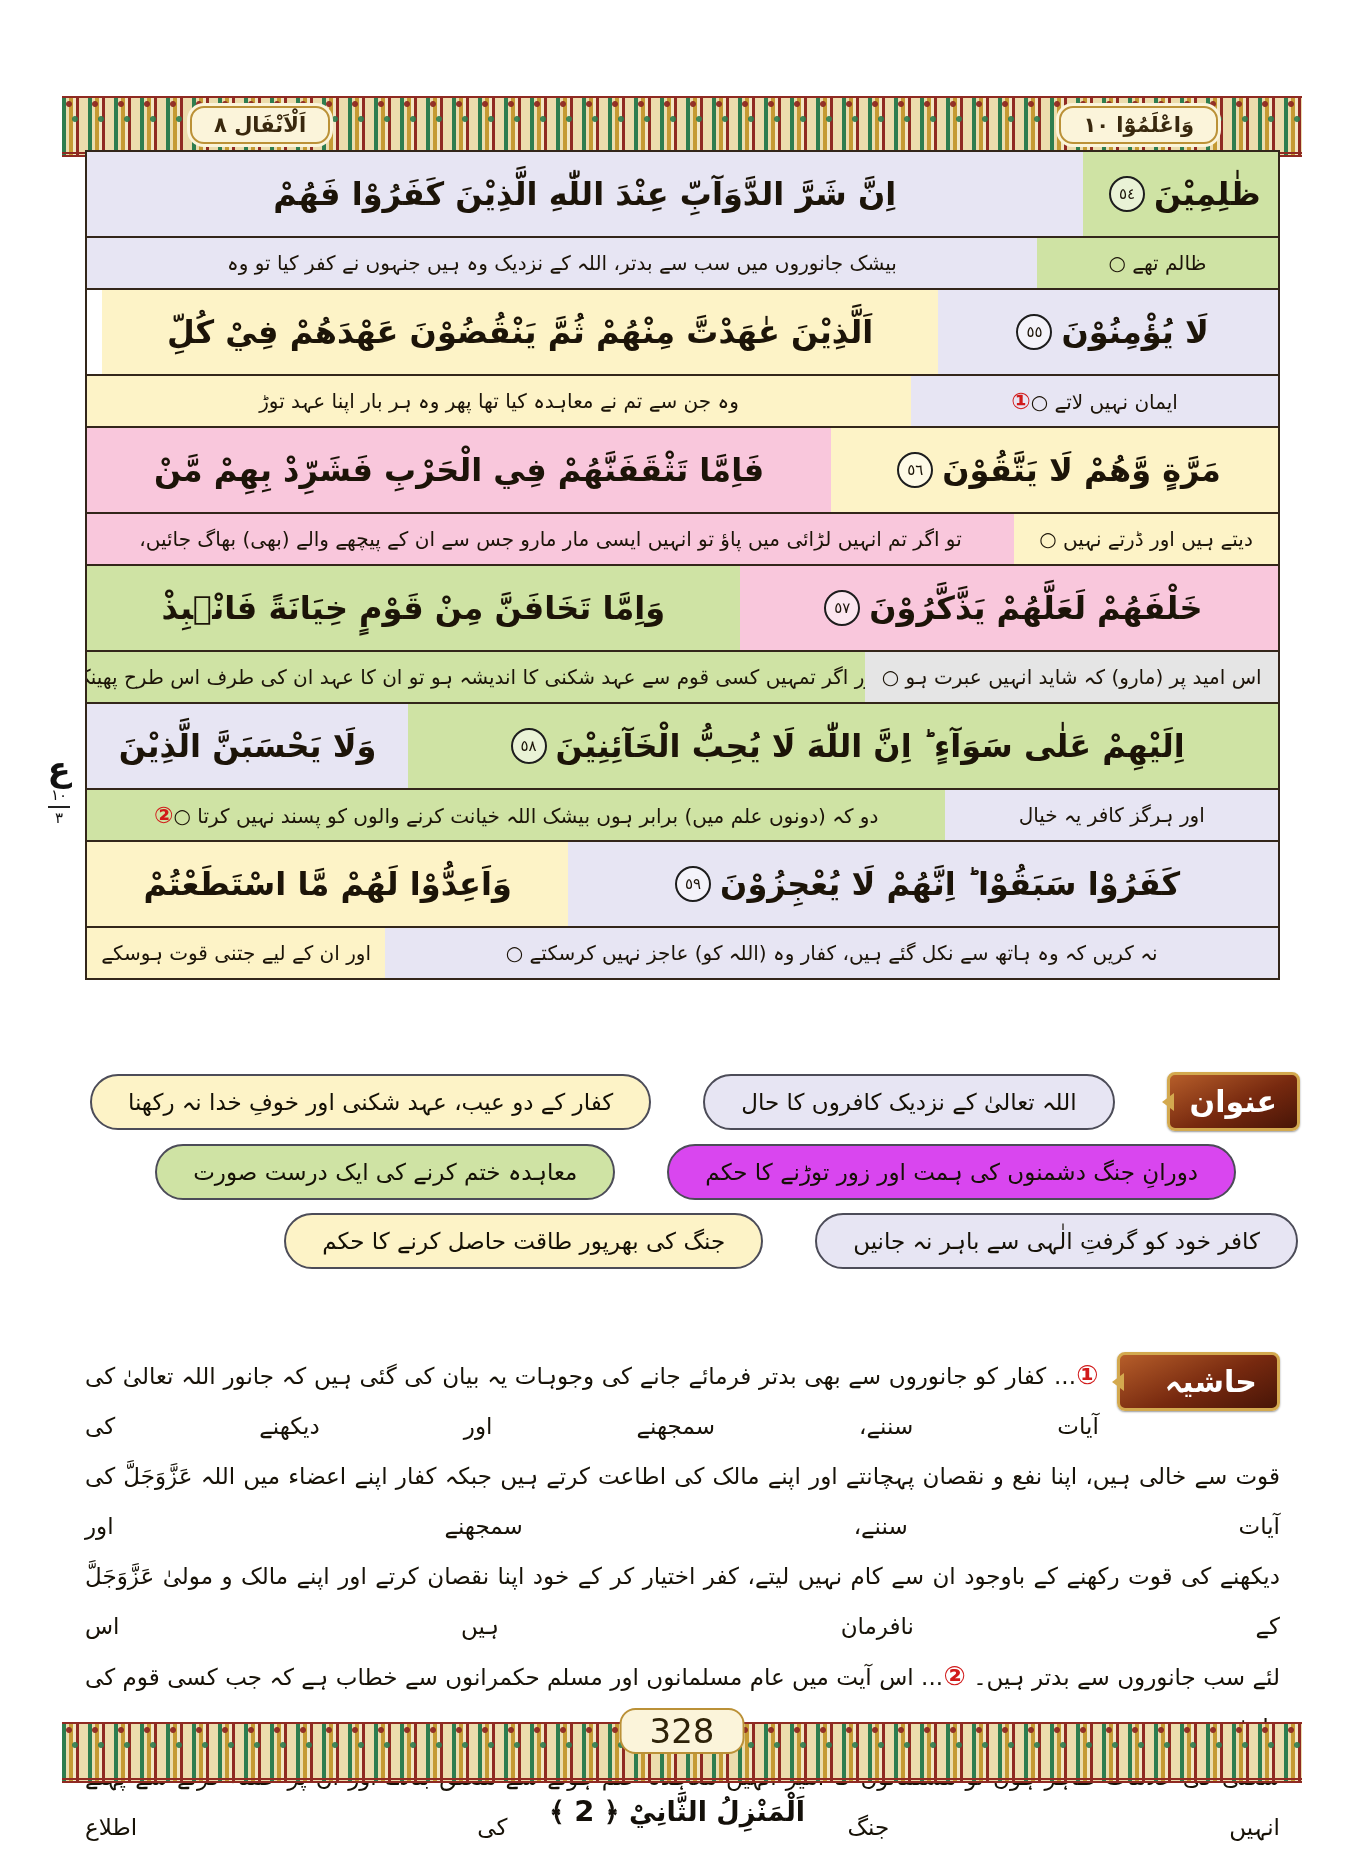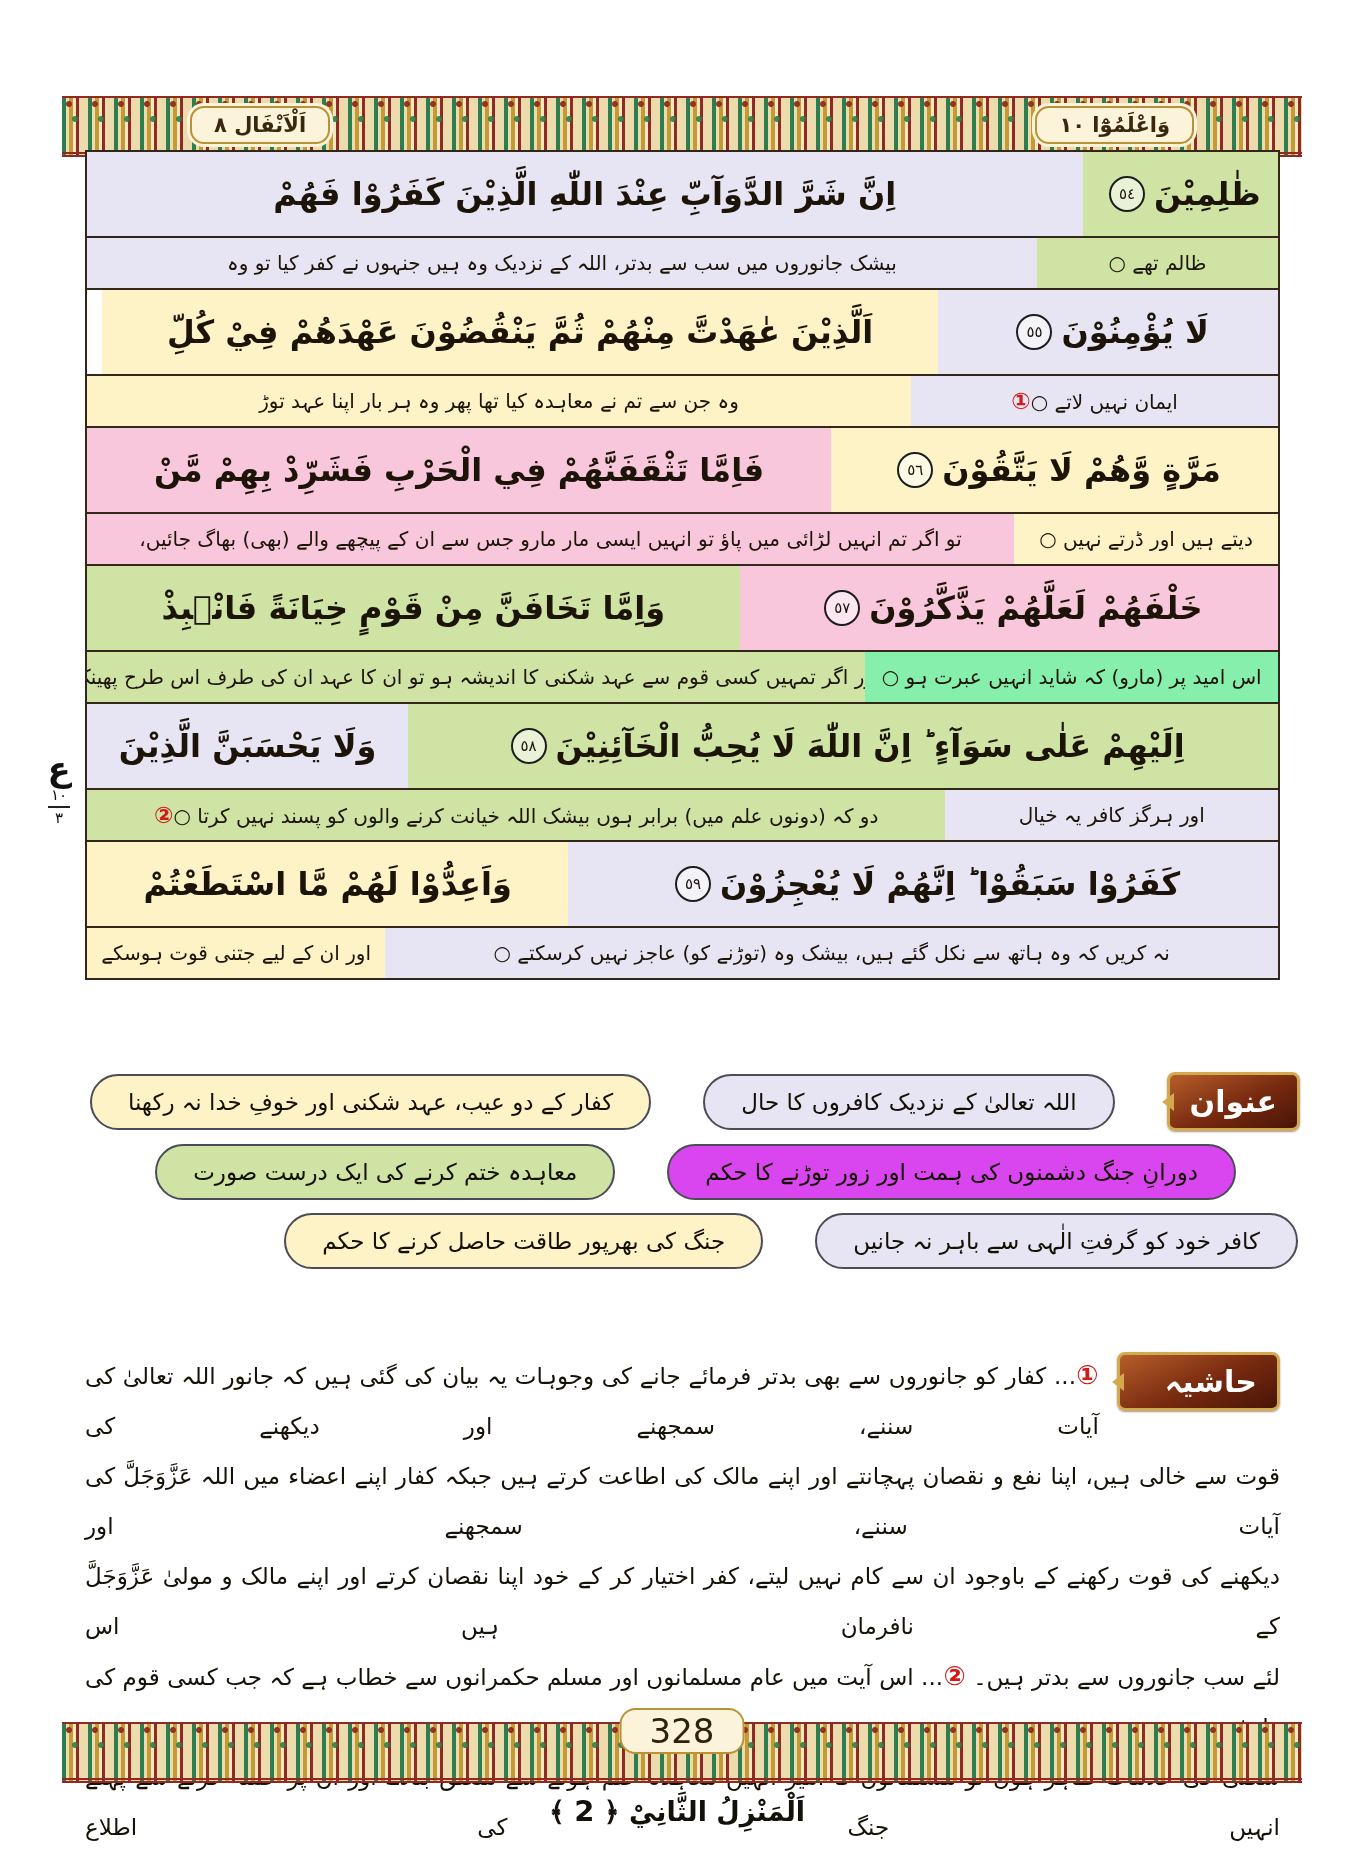--- a/index.html
+++ b/index.html
@@ -19,21 +19,21 @@
   }
   #top-band{top:96px;}
   #bottom-band{top:1722px;}
   .cartouche{
     position:absolute;top:50%;transform:translateY(-50%);
     background:#fbf4da;border:2px solid #bb9137;border-radius:14px;
     padding:5px 22px;font-size:21px;font-weight:bold;color:#39280e;
     white-space:nowrap;box-shadow:0 0 0 3px #fbf4da;z-index:2;direction:rtl;
   }
   #surah-cartouche{left:128px;}
-  #juz-cartouche{right:108px;text-align:center;}
+  #juz-cartouche{right:84px;text-align:center;}
   #page-number-cartouche{
     position:absolute;left:50%;top:-16px;transform:translateX(-50%);
     background:#fbf4da;border:2px solid #bb9137;border-radius:16px;
     padding:1px 28px;font-size:34px;color:#2e2208;z-index:3;font-weight:normal;
   }
   
   #verse-block{position:absolute;left:85px;right:74px;top:152px;}
   .vrow{display:flex;direction:ltr;border:2px solid #33261a;margin-top:-2px;overflow:hidden;}
   .vrow.arabic{height:84px;}
   .vrow.urdu{height:50px;}
@@ -158,21 +158,21 @@
       </div>
       <div class="seg" style="background: rgb(249, 199, 220); flex: 45 1 0px;">
         <span>خَلْفَهُمْ لَعَلَّهُمْ يَذَّكَّرُوْنَ</span>
         <span class="vm">٥٧</span>
       </div>
     </div>
     <div class="vrow urdu">
       <div class="seg" style="background: rgb(207, 227, 164); flex: 66 1 0px;">
         <span>اور اگر تمہیں کسی قوم سے عہد شکنی کا اندیشہ ہو تو ان کا عہد ان کی طرف اس طرح پھینک</span>
       </div>
-      <div class="seg" style="background: #86efac; flex: 34 1 0px;">
+      <div class="seg" style="background: #e5e5e5; flex: 34 1 0px;">
         <span>اس امید پر (مارو) کہ شاید انہیں عبرت ہو ○</span>
       </div>
     </div>
     <div class="vrow arabic">
       <div class="seg" style="background: rgb(231, 229, 243); flex: 26 1 0px;">
         <span>وَلَا يَحْسَبَنَّ الَّذِيْنَ</span>
       </div>
       <div class="seg" style="background: rgb(207, 227, 164); flex: 74 1 0px;">
         <span>اِلَيْهِمْ عَلٰى سَوَآءٍ ؕ اِنَّ اللّٰهَ لَا يُحِبُّ الْخَآئِنِيْنَ</span>
         <span class="vm">٥٨</span>
@@ -193,21 +193,21 @@
       <div class="seg" style="background: rgb(231, 229, 243); flex: 60 1 0px;">
         <span>كَفَرُوْا سَبَقُوْا ؕ اِنَّهُمْ لَا يُعْجِزُوْنَ</span>
         <span class="vm">٥٩</span>
       </div>
     </div>
     <div class="vrow urdu">
       <div class="seg" style="background: rgb(253, 243, 199); flex: 24 1 0px;">
         <span>اور ان کے لیے جتنی قوت ہوسکے</span>
       </div>
       <div class="seg" style="background: rgb(231, 229, 243); flex: 76 1 0px;">
-        <span>نہ کریں کہ وہ ہاتھ سے نکل گئے ہیں، بیشک وہ (توڑنے کو) عاجز نہیں کرسکتے ○</span>
+        <span>نہ کریں کہ وہ ہاتھ سے نکل گئے ہیں، کفار وہ (اللہ کو) عاجز نہیں کرسکتے ○</span>
       </div>
     </div>
   </div>
 
 <div id="ruku-marker">
   <span class="ain">ع</span>
   <span class="num">١٠</span>
   <div class="rule"></div>
   <span class="num">٣</span>
 </div>

